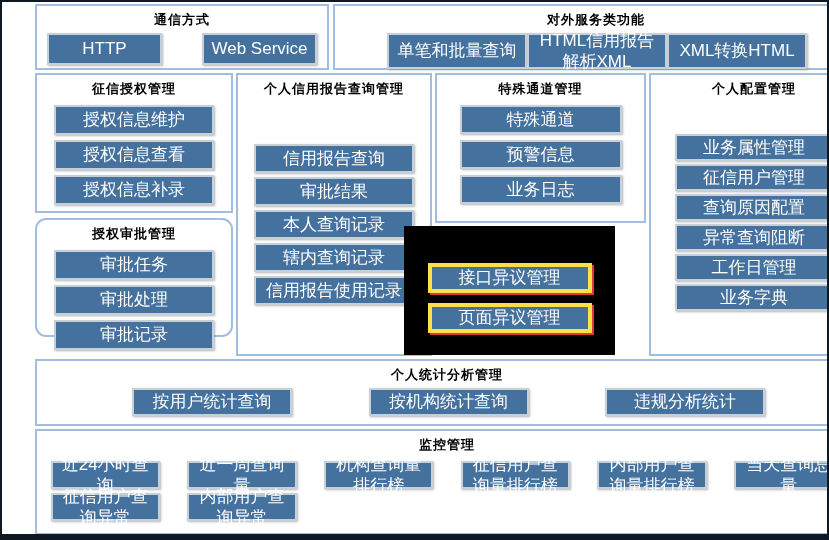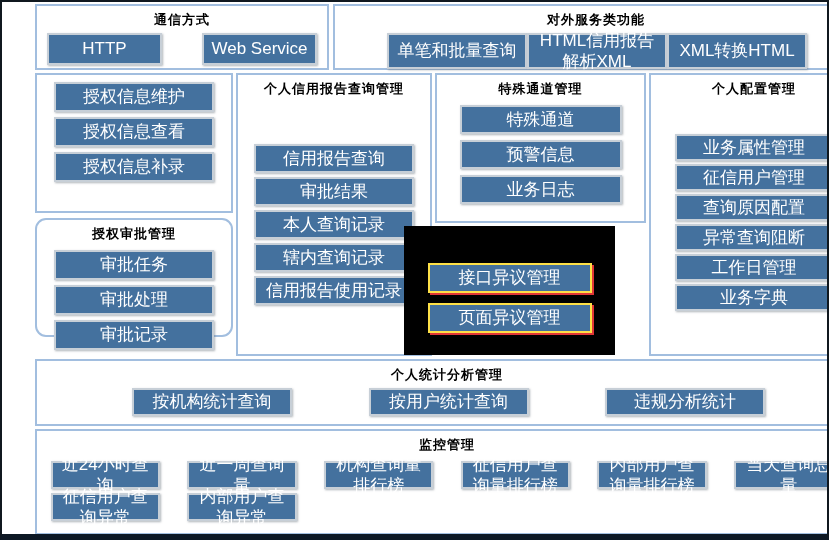--- a/index.html
+++ b/index.html
@@ -67,21 +67,21 @@
   .sec-special .vstack{margin-top:7px;gap:6px;}
   .sec-special .btn{width:162px;height:29px;}
   
   .sec-black{
     position:absolute;left:402px;top:224px;width:211px;height:129px;
     background:#000;box-sizing:border-box;
   }
   .sec-black .vstack{margin-top:37px;gap:10px;}
   .btn-dispute{
     width:164px;height:30px;
-    border:2px solid #fde047;
+    border:4px solid #fde047;
     box-shadow:2px 2px 0 #e03636;
   }
   
   .sec-config{left:616px;top:71px;width:210px;height:283px;}
   .sec-config .vstack{margin-top:36px;gap:3px;}
   .sec-config .btn{width:158px;height:27px;}
   
   .sec-stats{left:2px;top:357px;width:824px;height:67px;}
   .sec-stats .btnrow{display:flex;justify-content:space-between;padding:4px 92px 0 95px;}
   .sec-stats .btn{width:160px;height:28px;}
@@ -112,20 +112,21 @@
   <div class="section sec-ext">
     <div class="section-title">对外服务类功能</div>
     <div class="btnrow">
       <div class="btn">单笔和批量查询</div>
       <div class="btn">HTML信用报告解析XML</div>
       <div class="btn">XML转换HTML</div>
     </div>
   </div>
 
   <div class="section sec-creditauth">
+    <div class="section-title">征信授权管理</div>
     <div class="vstack">
       <div class="btn">授权信息维护</div>
       <div class="btn">授权信息查看</div>
       <div class="btn">授权信息补录</div>
     </div>
   </div>
 
   <div class="section sec-approval">
     <div class="section-title">授权审批管理</div>
     <div class="vstack">
@@ -170,22 +171,22 @@
       <div class="btn">查询原因配置</div>
       <div class="btn">异常查询阻断</div>
       <div class="btn">工作日管理</div>
       <div class="btn">业务字典</div>
     </div>
   </div>
 
   <div class="section sec-stats">
     <div class="section-title">个人统计分析管理</div>
     <div class="btnrow">
+      <div class="btn">按用户统计查询</div>
       <div class="btn">按机构统计查询</div>
-      <div class="btn">按用户统计查询</div>
       <div class="btn">违规分析统计</div>
     </div>
   </div>
 
   <div class="section sec-monitor">
     <div class="section-title">监控管理</div>
     <div class="grid">
       <div class="btn">近24小时查询</div>
       <div class="btn">近一周查询量</div>
       <div class="btn">机构查询量排行榜</div>

